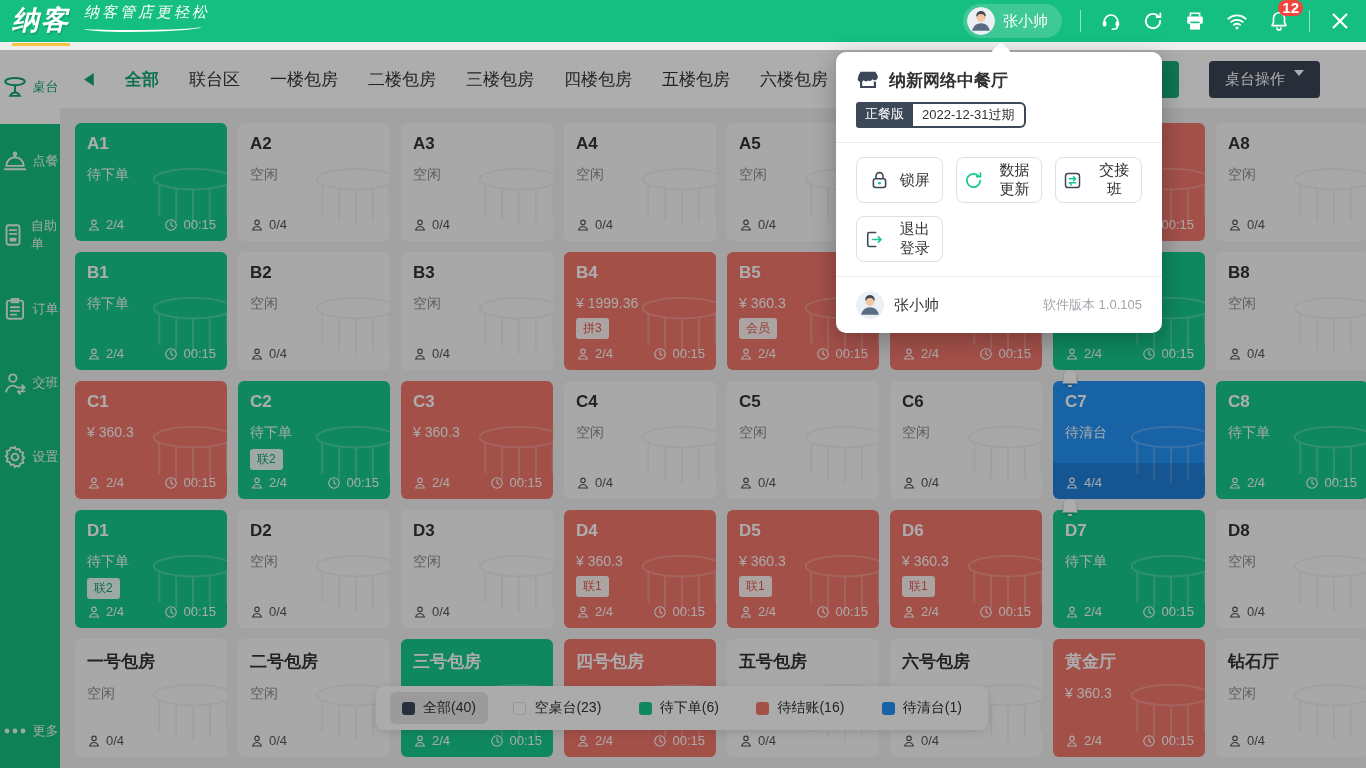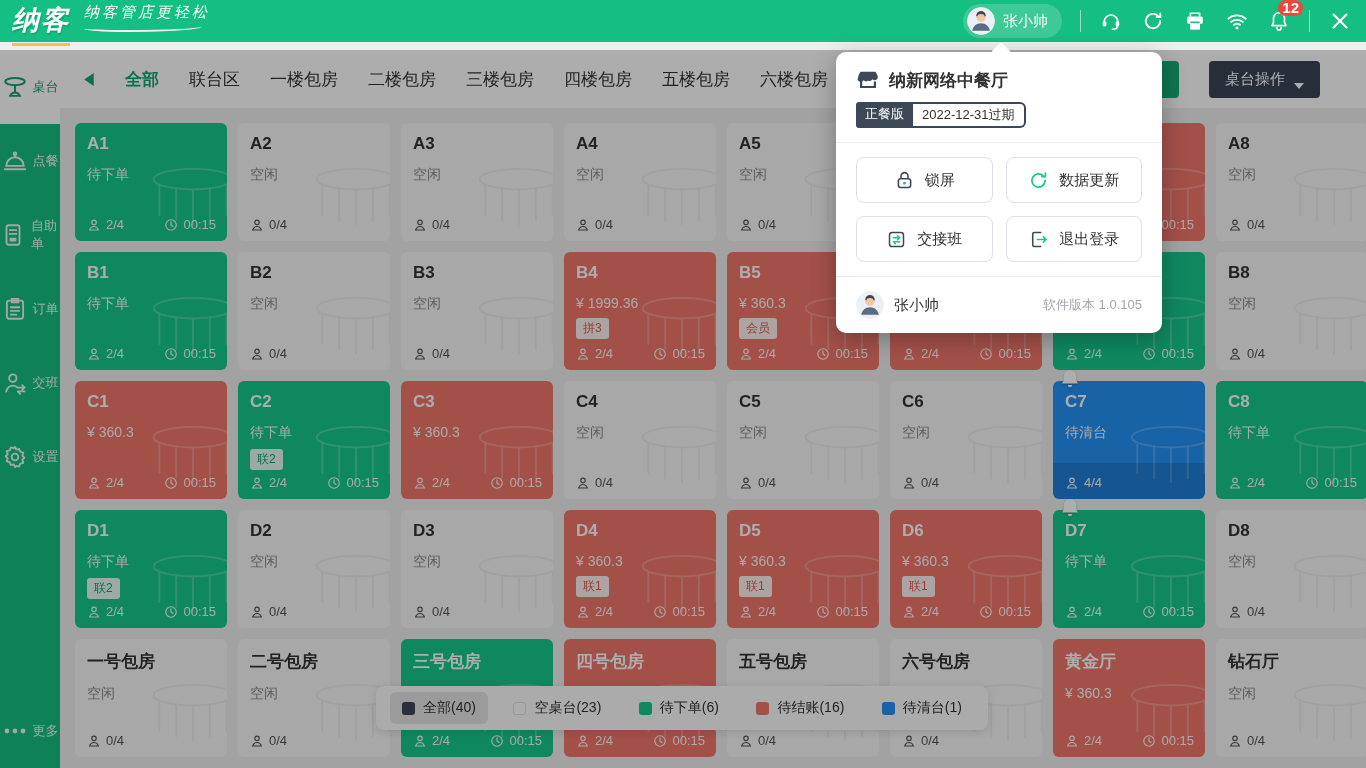--- a/index.html
+++ b/index.html
@@ -40,21 +40,21 @@
 
   
   .tabbar{height:58px;background:#fff;display:flex;align-items:center;padding:0 48px 0 22px;gap:30px;flex:none;}
   .tab-arrow{width:13px;height:15px;display:inline-flex;cursor:pointer;flex:none;}
   .tab{font-size:17px;color:#333;cursor:pointer;white-space:nowrap;}
   .tab.active{color:#13A678;font-weight:bold;}
   .spacer{flex:1;}
   .btn-query{background:#16AE78;color:#fff;border:none;border-radius:4px;font-size:15px;
     padding:9px 24px;cursor:pointer;flex:none;font-family:inherit;}
   .btn-ops{background:#3A4454;color:#fff;border:none;border-radius:4px;font-size:15px;
-    padding:9px 16px;cursor:pointer;display:flex;align-items:flex-end;gap:9px;flex:none;font-family:inherit;}
+    padding:9px 16px;cursor:pointer;display:flex;align-items:flex-start;gap:9px;flex:none;font-family:inherit;}
   .caret{width:0;height:0;border-left:5px solid transparent;border-right:5px solid transparent;
     border-top:6px solid #fff;display:inline-block;}
 
   
   .grid{flex:1;padding:15px 0 0 15px;display:grid;grid-template-columns:repeat(8,152px);
     grid-auto-rows:118px;gap:11px;align-content:start;}
   .card{position:relative;border-radius:6px;padding:11px 12px;cursor:pointer;}
   .clip{position:absolute;inset:0;border-radius:6px;overflow:hidden;pointer-events:none;}
   .ghost{position:absolute;right:-12px;bottom:16px;width:92px;height:58px;color:#fff;opacity:.22;}
   .ghost svg{width:100%;height:100%;}
@@ -98,21 +98,21 @@
   .modal-arrow{position:absolute;top:-7px;left:158px;width:14px;height:14px;background:#fff;
     transform:rotate(45deg);border-radius:2px;}
   .m-title-row{display:flex;align-items:center;gap:9px;}
   .m-store-icon{width:24px;height:24px;flex:none;}
   .m-store-icon svg{width:100%;height:100%;}
   .m-title{font-size:17px;font-weight:bold;color:#303133;}
   .m-badges{display:inline-flex;margin-top:10px;font-size:13px;align-items:stretch;}
   .m-edition{background:#3C4858;color:#fff;padding:3px 9px;border-radius:3px 0 0 3px;}
   .m-expiry{border:2px solid #3C4858;color:#303133;padding:2px 9px;border-radius:0 6px 6px 0;border-left:none;}
   .m-div{border-top:1px solid #EDEDED;margin:14px -20px;}
-  .m-btns{display:grid;grid-template-columns:1fr 1fr;gap:13px;}
+  .m-btns{display:grid;grid-template-columns:1fr 1fr 1fr;gap:13px;}
   .m-btn{height:46px;border:1px solid #DCDFE6;background:#fff;border-radius:8px;display:flex;
     align-items:center;justify-content:center;gap:10px;font-size:15px;color:#303133;cursor:pointer;font-family:inherit;}
   .m-btn svg{width:21px;height:21px;flex:none;}
   .m-footer{display:flex;align-items:center;gap:10px;margin-top:2px;}
   .m-user{font-size:15px;color:#303133;}
   .m-version{margin-left:auto;font-size:13px;color:#A0A6AD;}
 </style>
 </head>
 <body>
 

